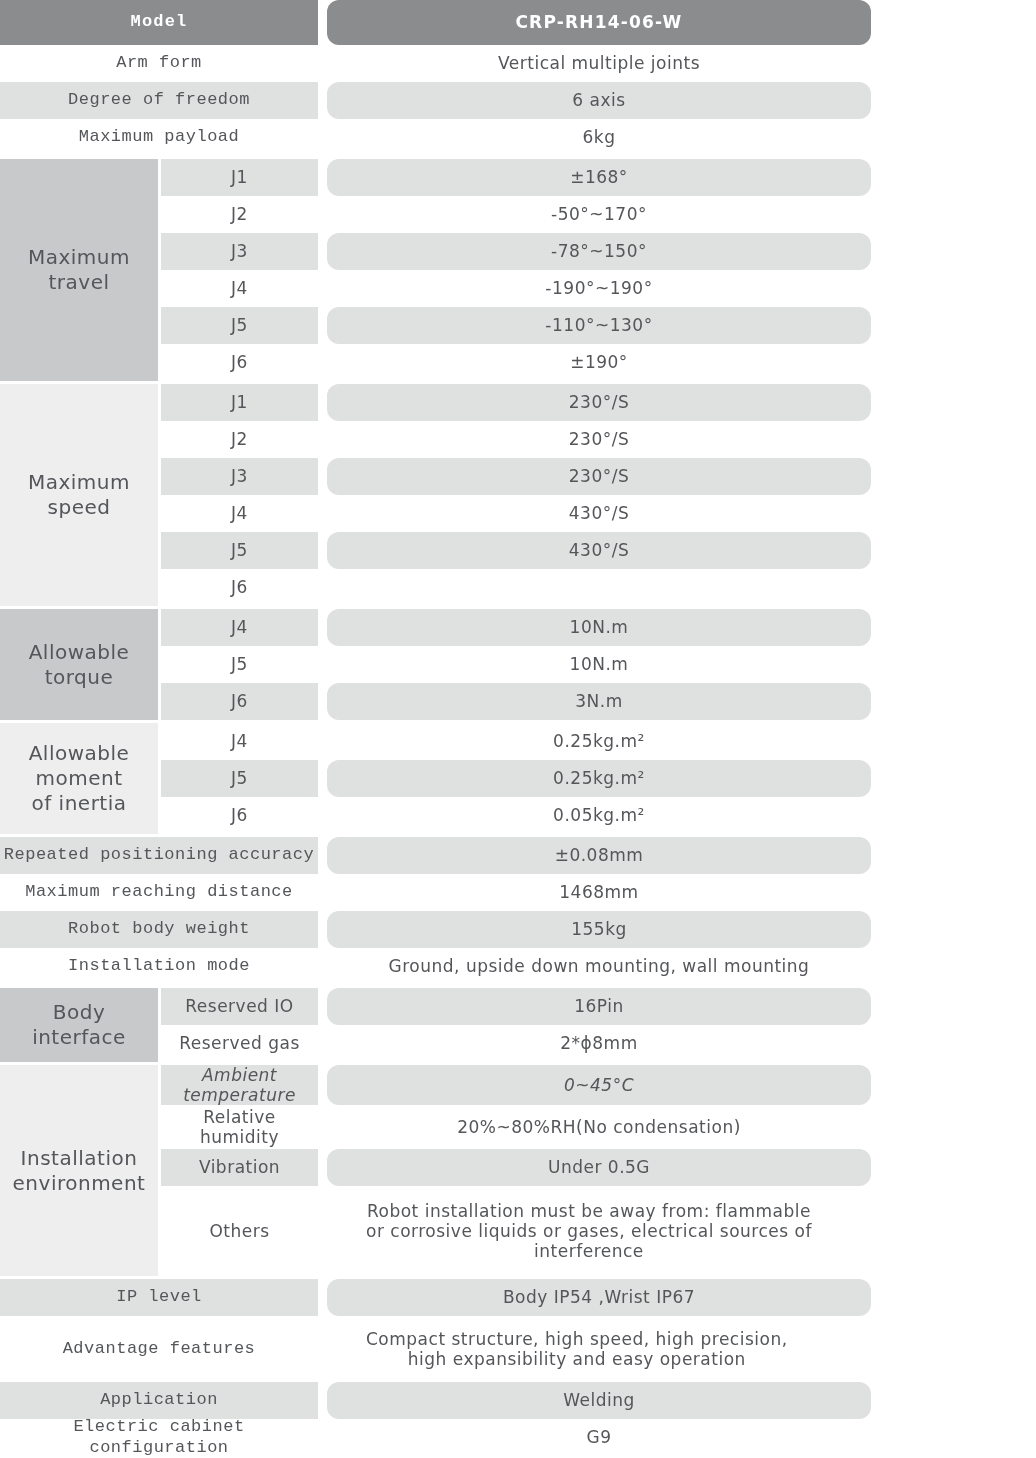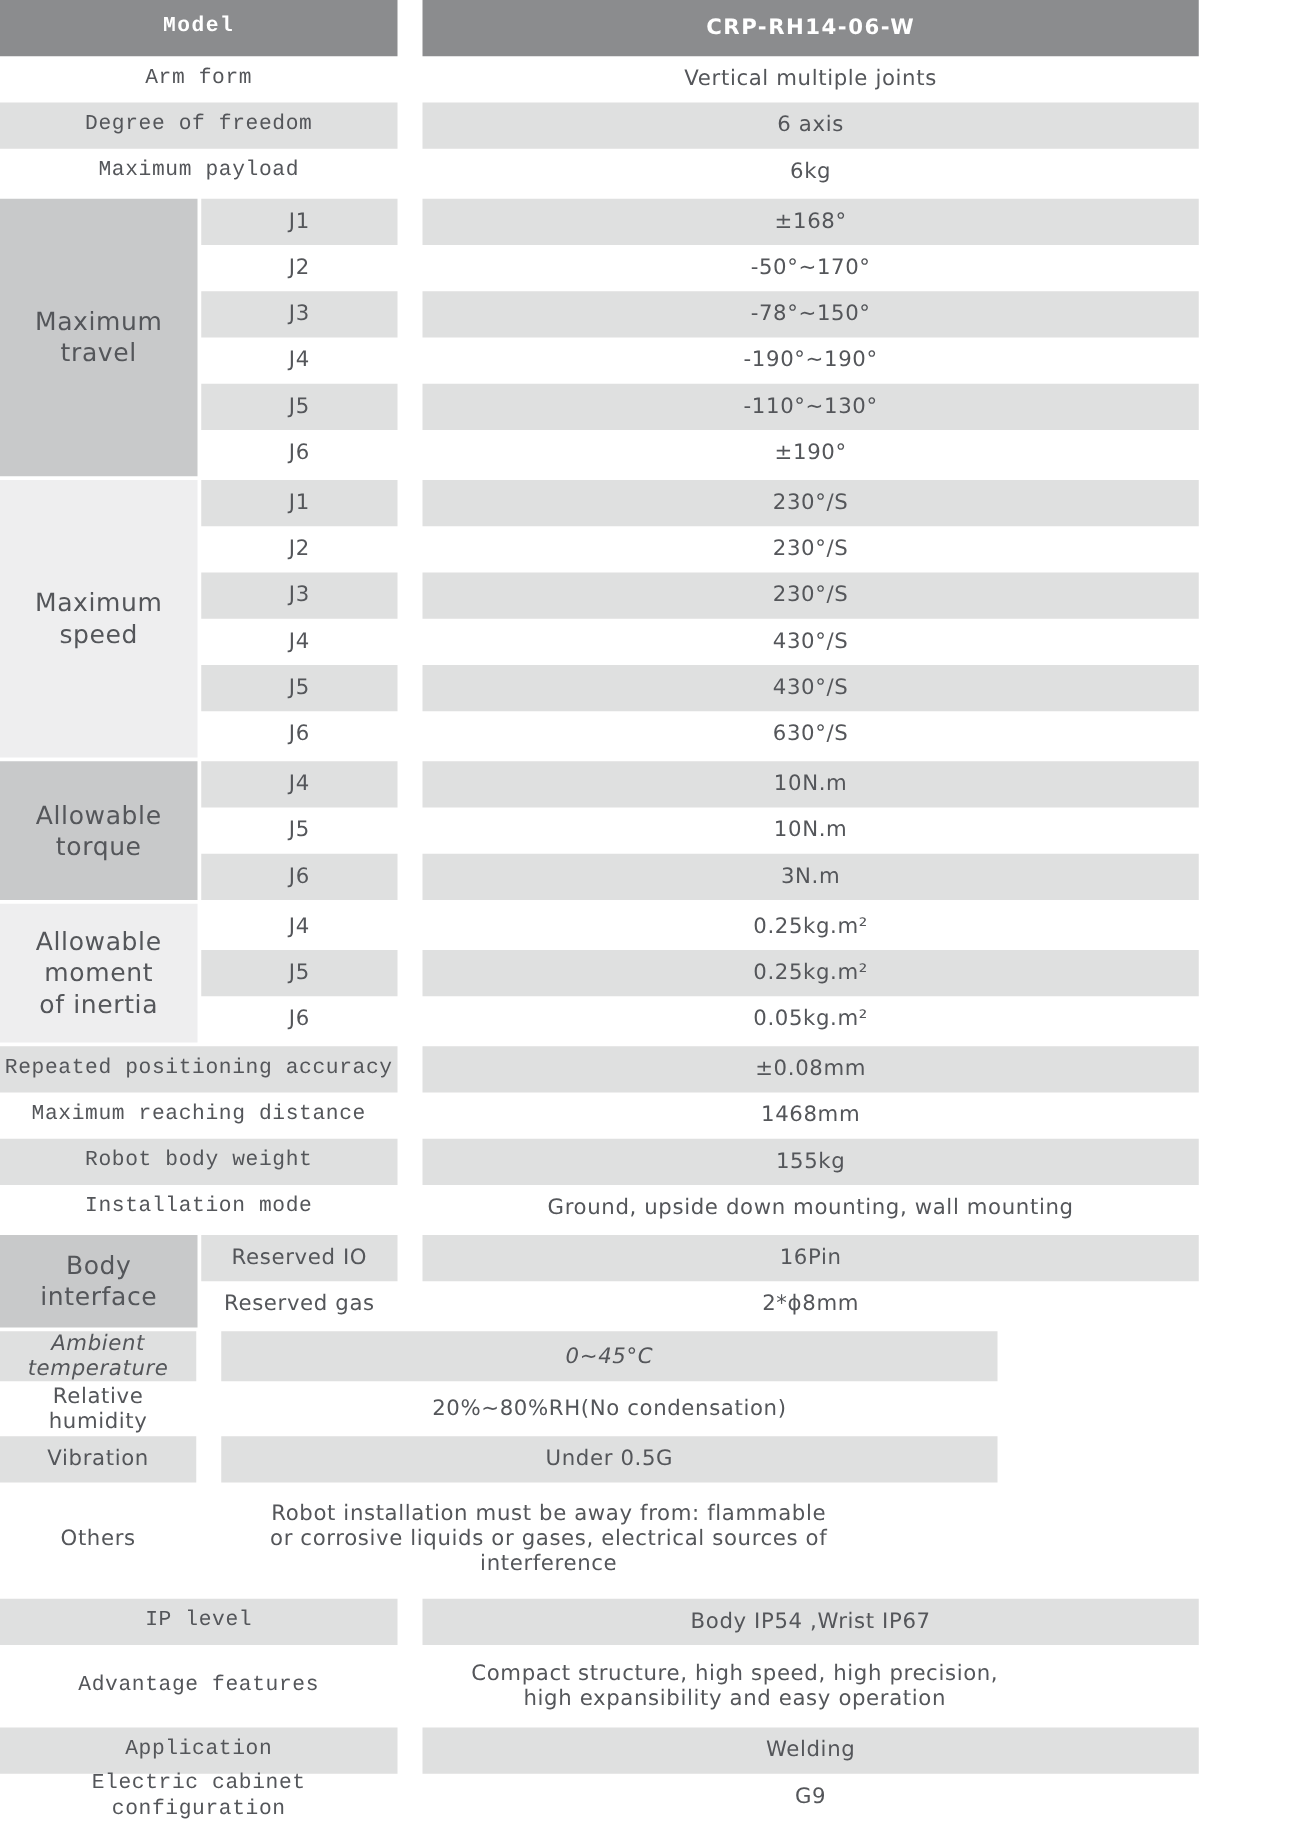--- a/index.html
+++ b/index.html
@@ -11,21 +11,21 @@
     --text:#54565a;
   }
   html,body{margin:0;padding:0;background:#ffffff;}
   body{width:1036px;height:1458px;font-family:"DejaVu Sans","Liberation Sans",sans-serif;}
   .tbl{width:885px;}
   .row{display:flex;}
   .sec{display:flex;}
   .cell{display:flex;align-items:center;justify-content:center;text-align:center;
         font-size:17px;color:var(--text);letter-spacing:0.5px;line-height:1.2;}
   .label-col{width:318px;flex:none;white-space:pre-line;font-family:Liberation Mono, monospace;}
-  .value-col{width:621px;flex:none;margin-left:20px;white-space:pre-line;}
+  .value-col{width:544px;flex:none;margin-left:9px;white-space:pre-line;border-radius:12px;}
   .group-col{width:158px;flex:none;margin-right:3px;display:flex;align-items:center;
              justify-content:center;text-align:center;font-size:20px;color:var(--text);
              letter-spacing:0.5px;line-height:1.25;white-space:pre-line;}
   .sub-col{width:157px;flex:none;white-space:pre-line;}
   .sec-rows{display:flex;flex-direction:column;}
   .shaded{background:var(--row-shaded);}
   .tone-medium{background:var(--group-medium);}
   .tone-light{background:var(--group-light);}
   .header-cell{background:var(--header-bg);color:var(--header-text);font-weight:bold;letter-spacing:1.2px;}
   .gap-top{margin-top:3px;}
@@ -110,21 +110,20 @@
       <div class="row h-std">
         <div class="cell sub-col">J4</div>
         <div class="cell value-col">430°/S</div>
       </div>
       <div class="row h-std">
         <div class="cell sub-col shaded">J5</div>
         <div class="cell value-col shaded">430°/S</div>
       </div>
       <div class="row h-std">
         <div class="cell sub-col">J6</div>
-        <div class="cell value-col">630°/S</div>
       </div>
     </div>
   </div>
 
   <div class="sec gap-top">
     <div class="group-col tone-medium">Allowable
 torque</div>
     <div class="sec-rows">
       <div class="row h-std">
         <div class="cell sub-col shaded">J4</div>
@@ -187,20 +186,22 @@
         <div class="cell value-col shaded">16Pin</div>
       </div>
       <div class="row h-std">
         <div class="cell sub-col">Reserved gas</div>
         <div class="cell value-col">2*ϕ8mm</div>
       </div>
     </div>
   </div>
 
   <div class="sec gap-top">
+    <div class="group-col tone-light">Installation
+environment</div>
     <div class="sec-rows">
       <div class="row h-amb">
         <div class="cell sub-col shaded">Ambient
 temperature</div>
         <div class="cell value-col shaded">0~45°C</div>
       </div>
       <div class="row h-hum">
         <div class="cell sub-col">Relative
 humidity</div>
         <div class="cell value-col">20%~80%RH(No condensation)</div>

